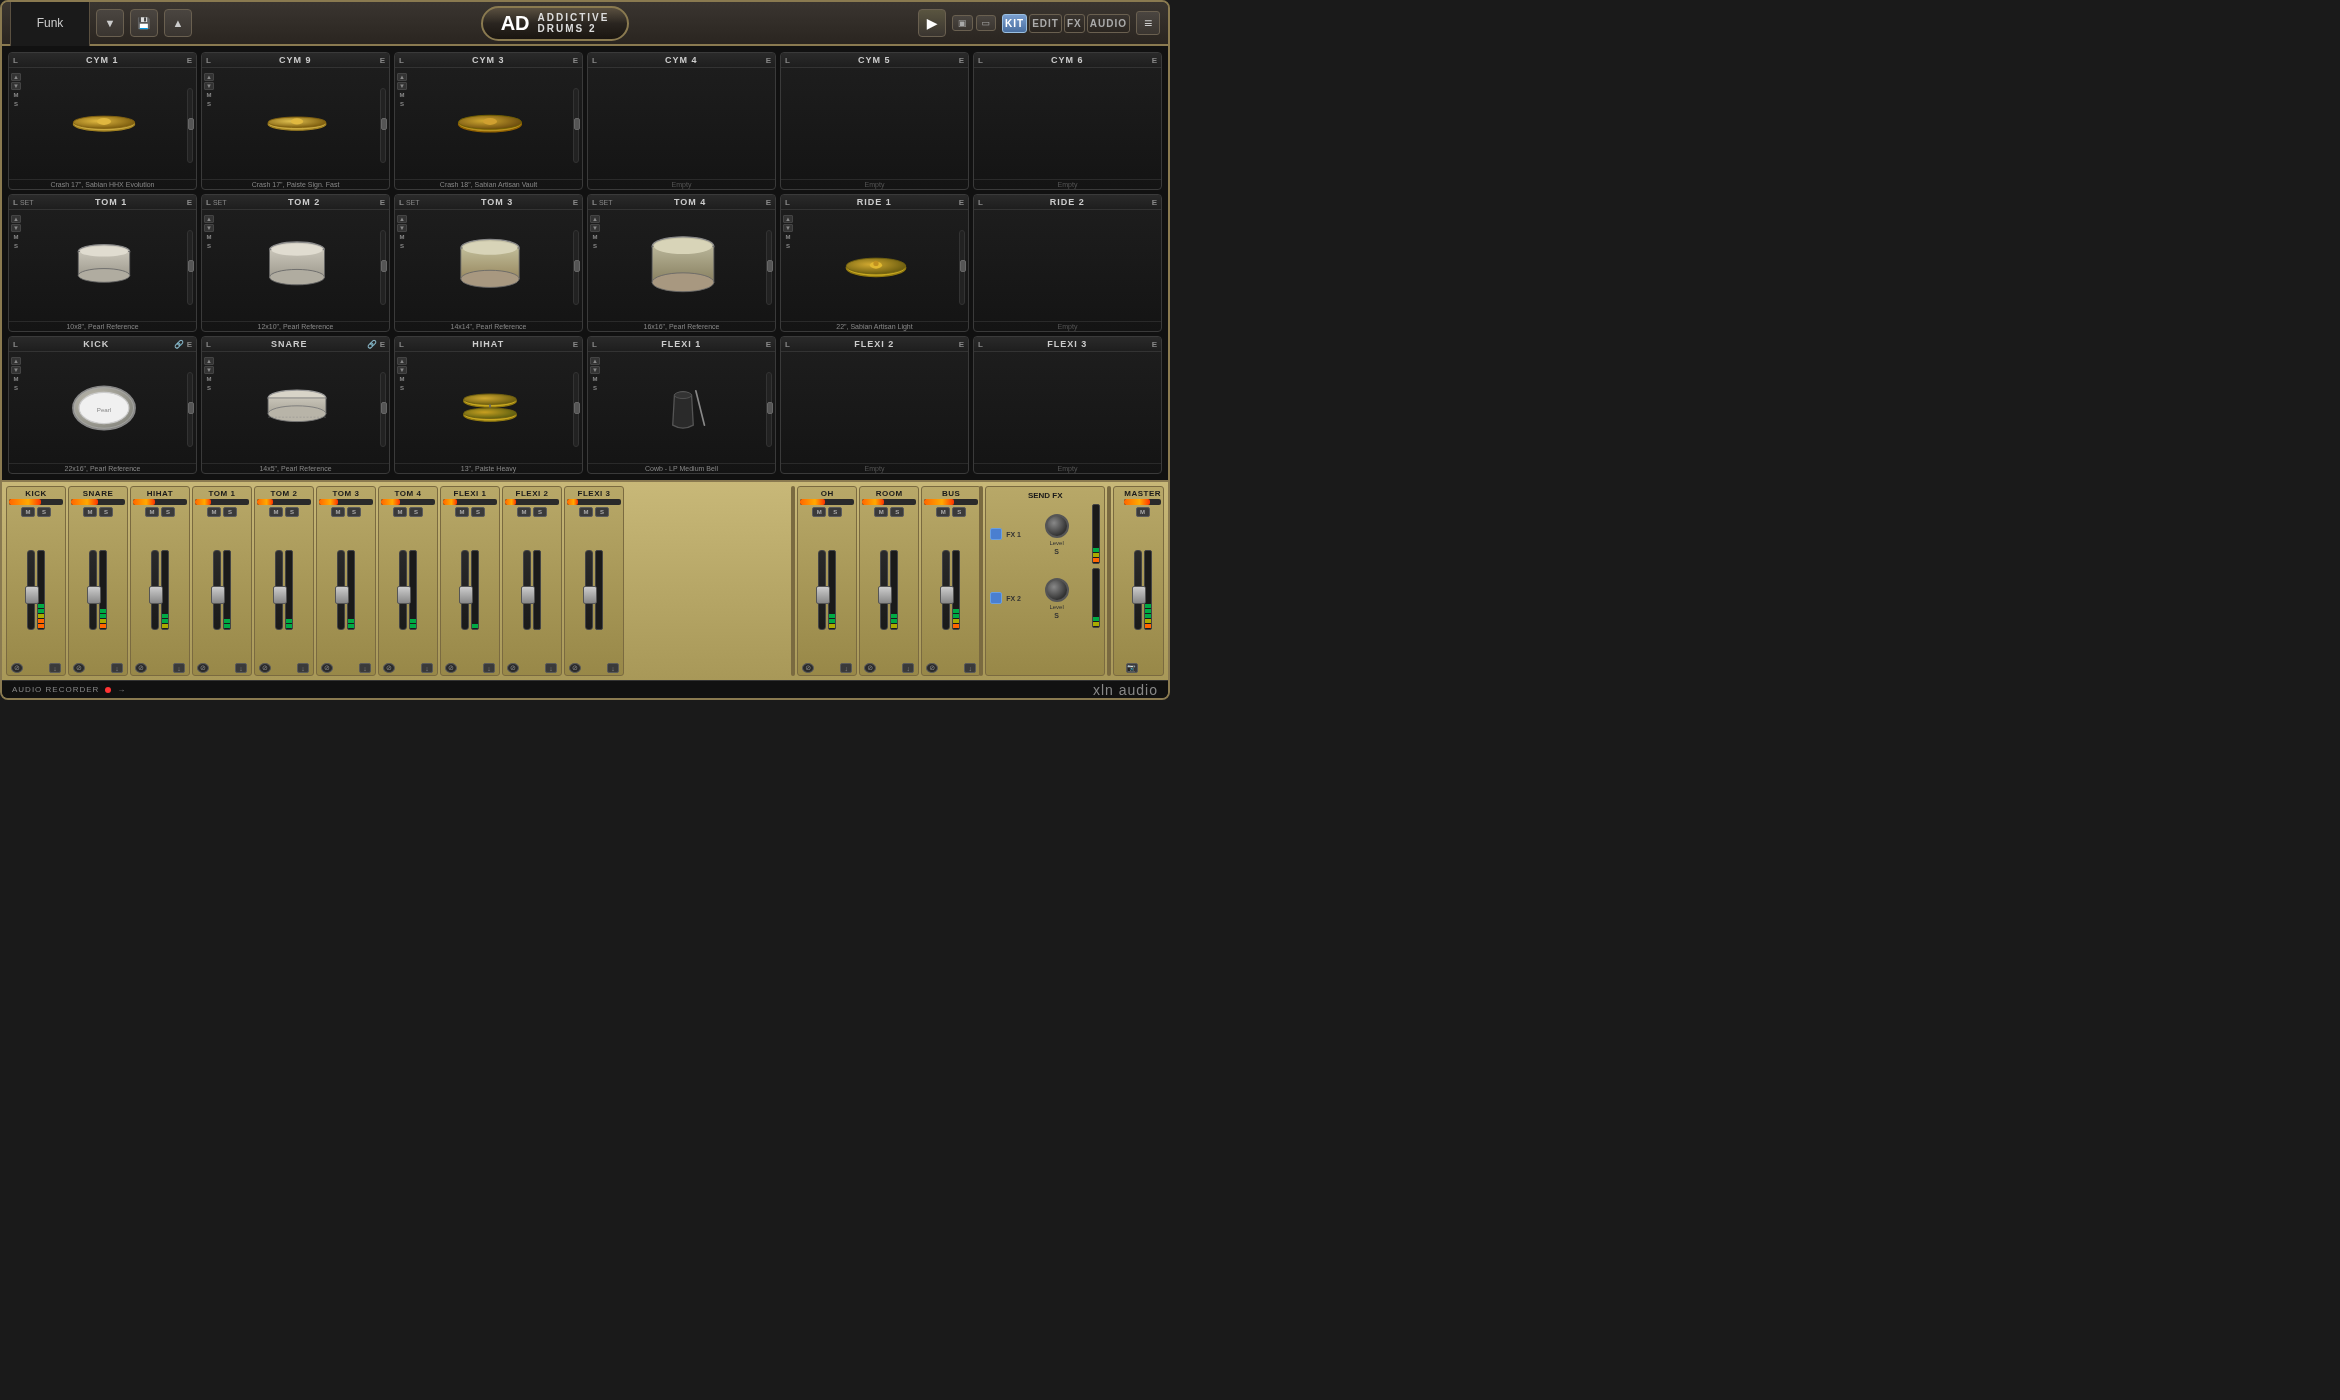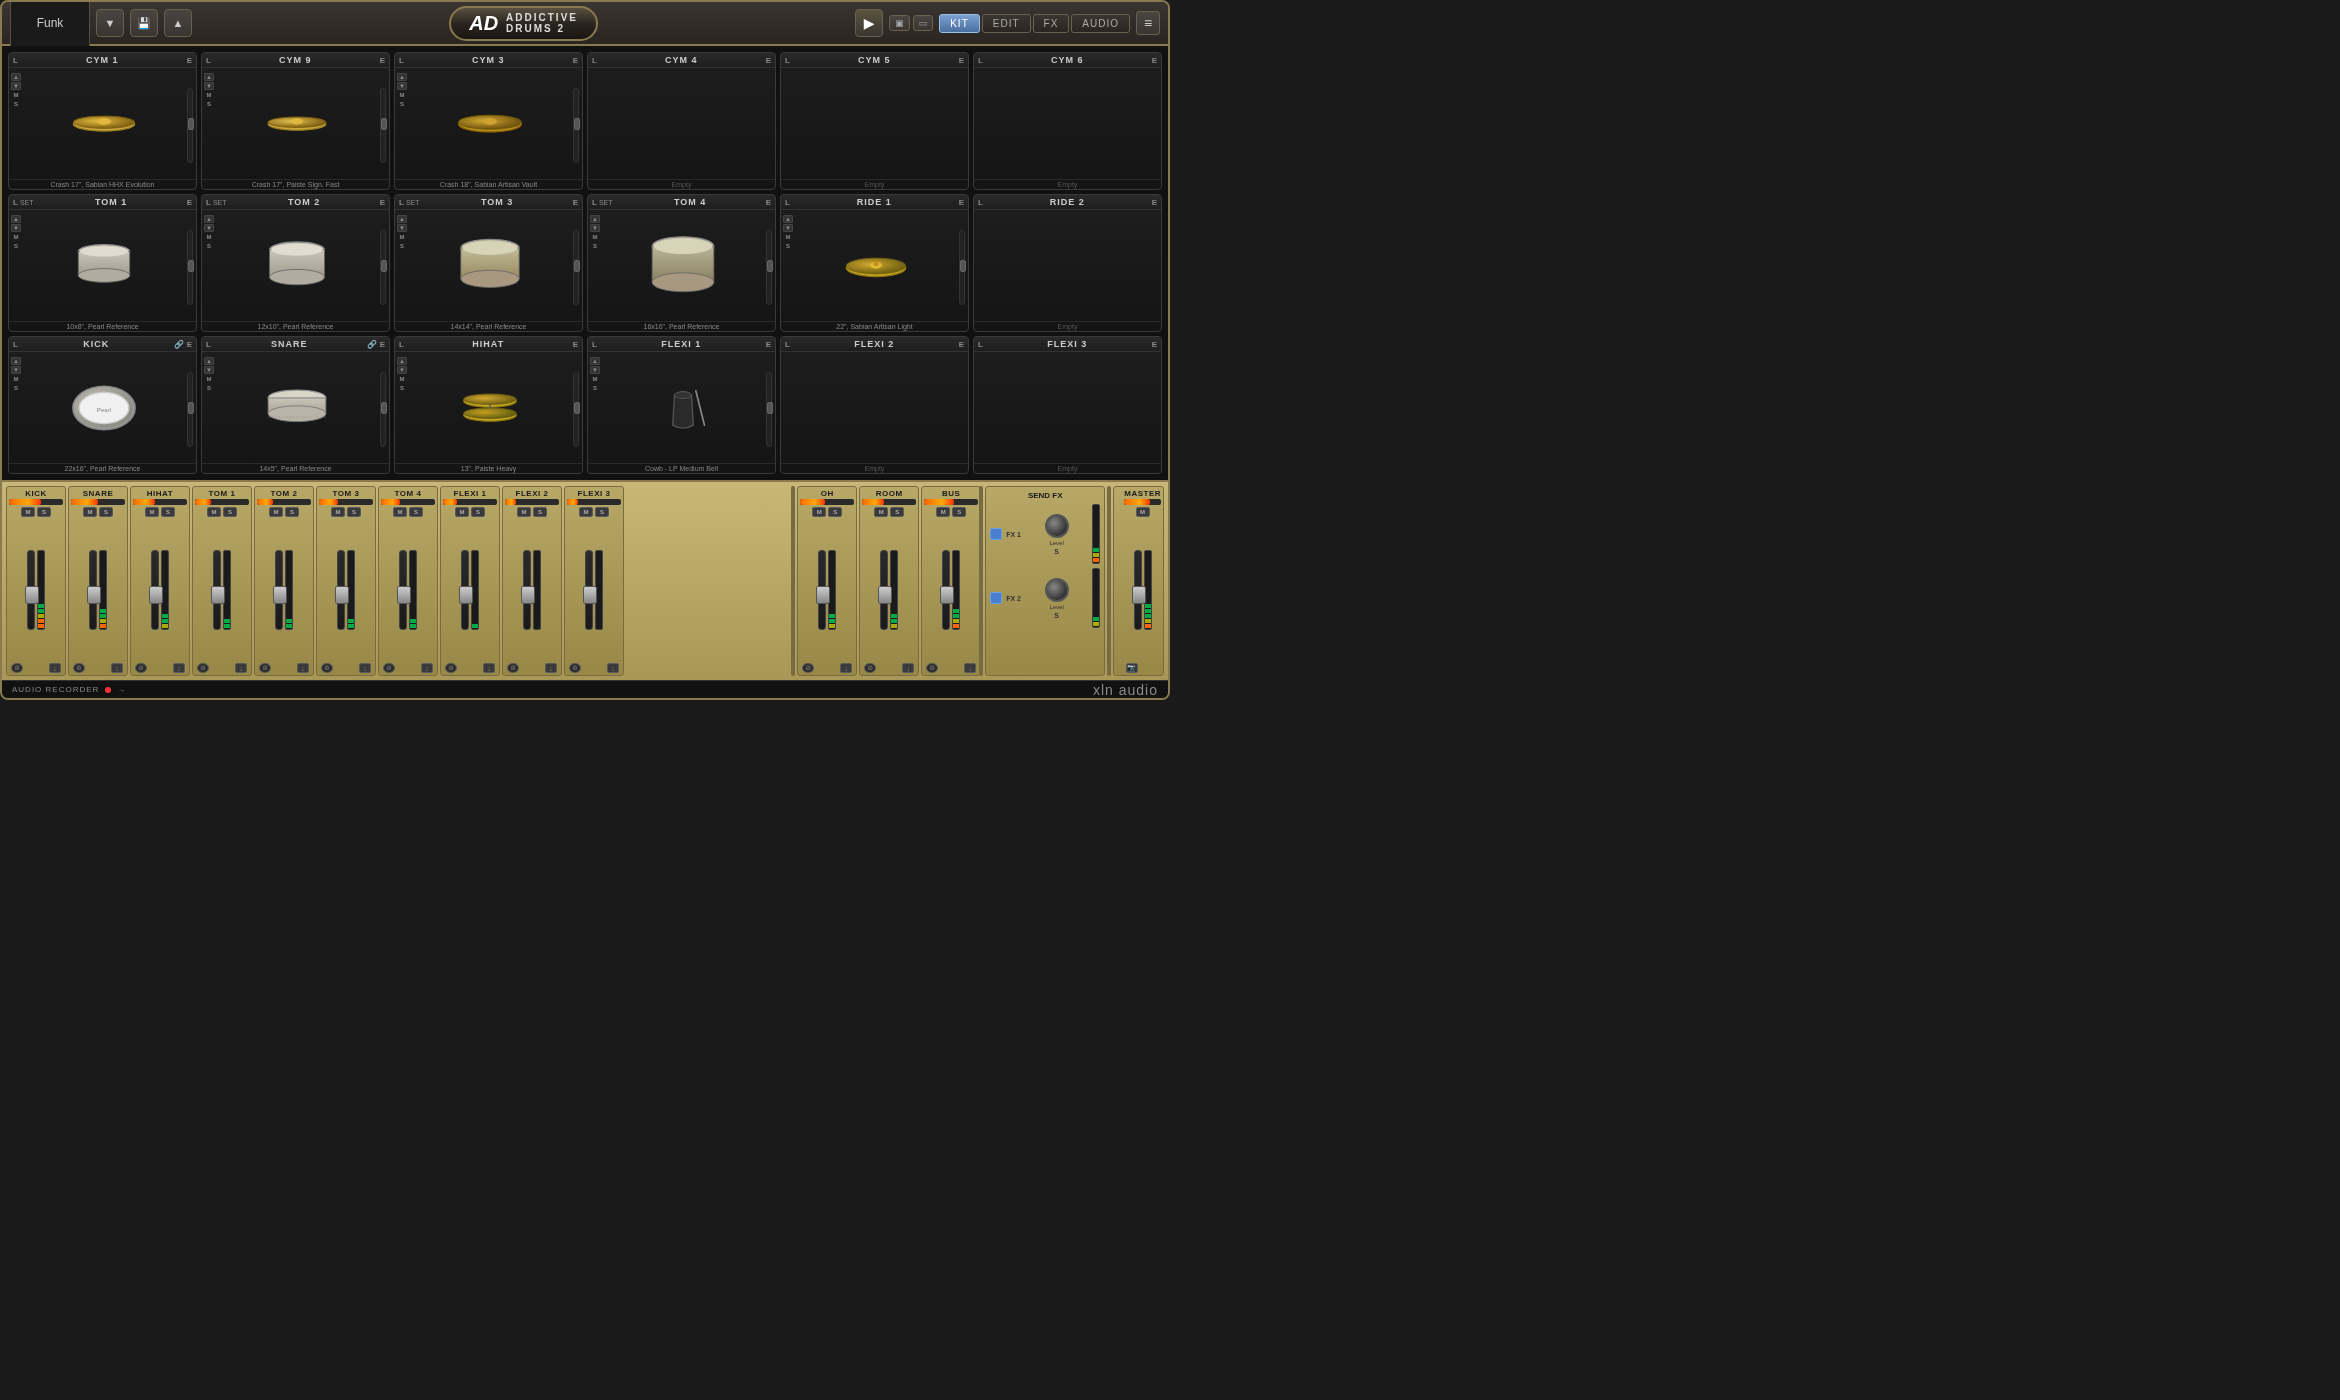--- a/index.html
+++ b/index.html
@@ -67,21 +67,20 @@
       border-radius: 24px;
       padding: 4px 18px;
       display: flex;
       align-items: center;
       gap: 8px;
     }
     .logo-ad {
       font-size: 20px;
       font-weight: 900;
       color: #fff;
-      font-style: italic;
       text-align: center;
     }
     .logo-text {
       display: flex;
       flex-direction: column;
       line-height: 1.1;
     }
     .logo-text span {
       font-size: 10px;
       font-weight: 700;
@@ -99,26 +98,26 @@
       align-items: center;
       justify-content: center;
       font-size: 14px;
       cursor: pointer;
     }
     .nav-tabs {
       display: flex;
       gap: 2px;
     }
     .nav-tab {
-      padding: 3px 10px;
+      padding: 3px 2px;
       border: 1px solid #6a6050;
       background: linear-gradient(180deg, #3a3530 0%, #2a2520 100%);
       color: #aaa;
       font-size: 10px;
-      font-weight: 400;
+      font-weight: 700;
       border-radius: 3px;
       cursor: pointer;
       letter-spacing: 1px;
     }
     .nav-tab.active {
       background: linear-gradient(180deg, #7a9fd0 0%, #4a6fa0 100%);
       color: #fff;
       border-color: #9abfe0;
     }
     .menu-btn {

